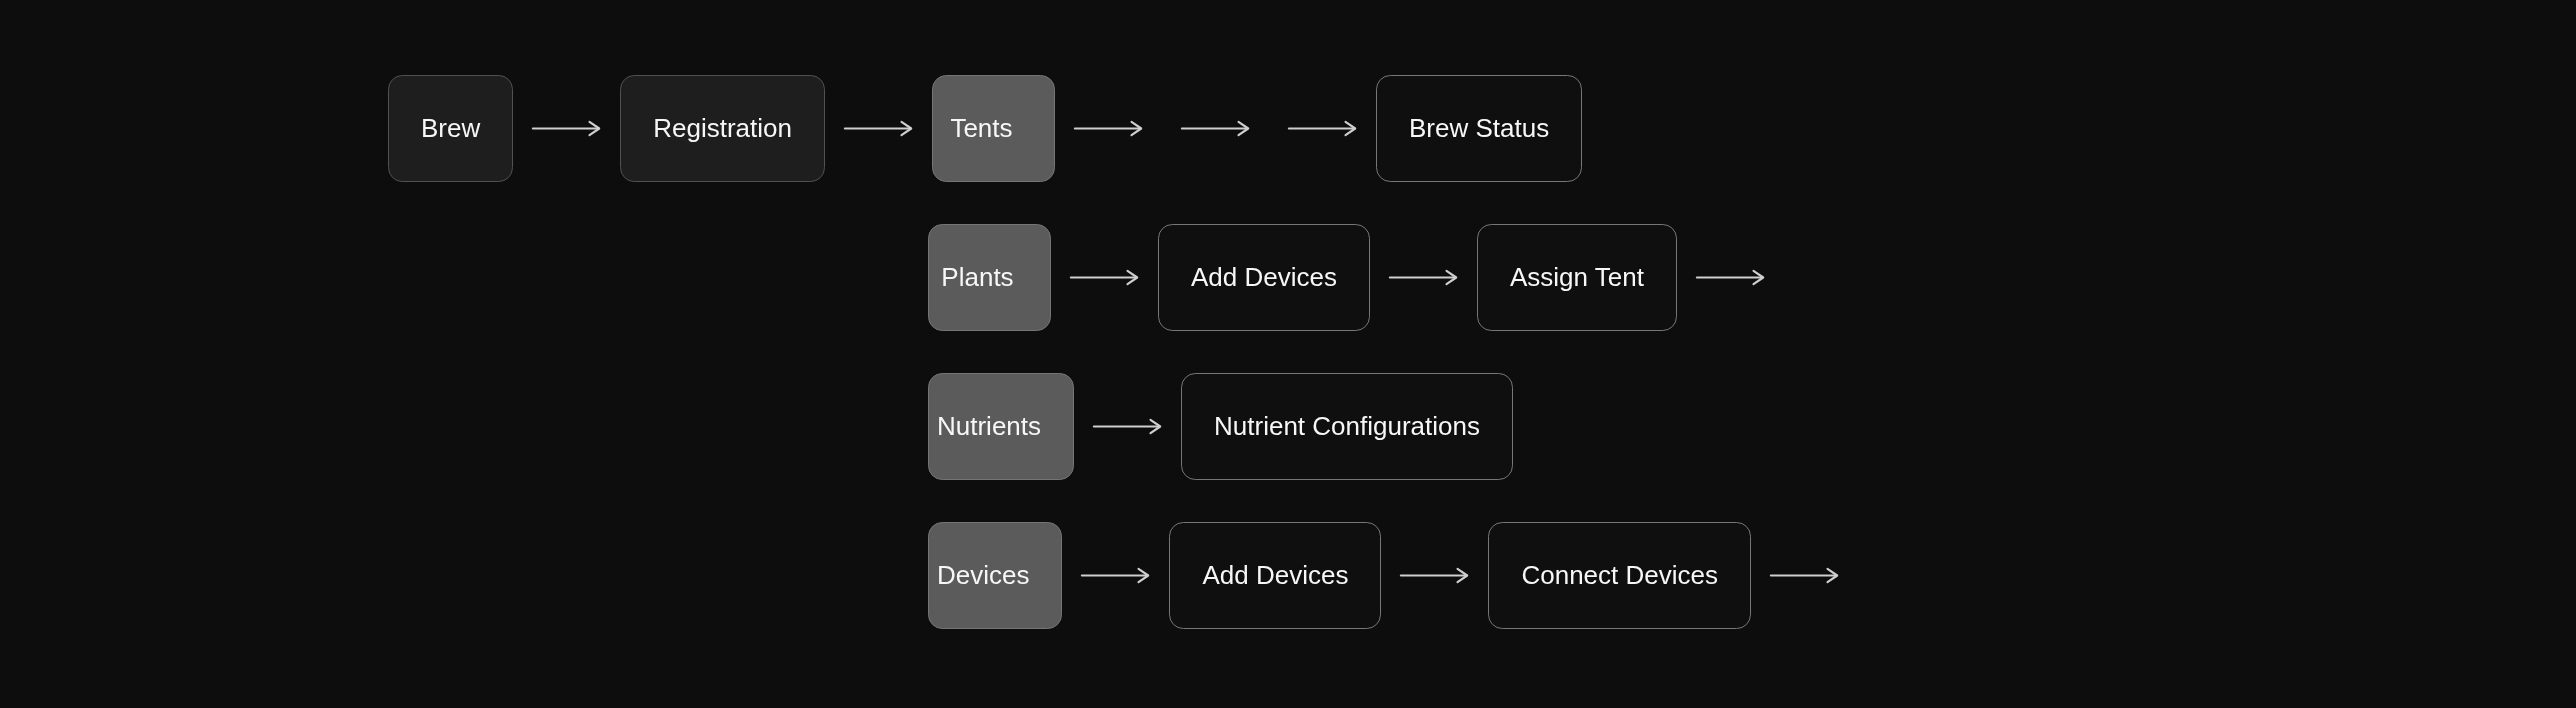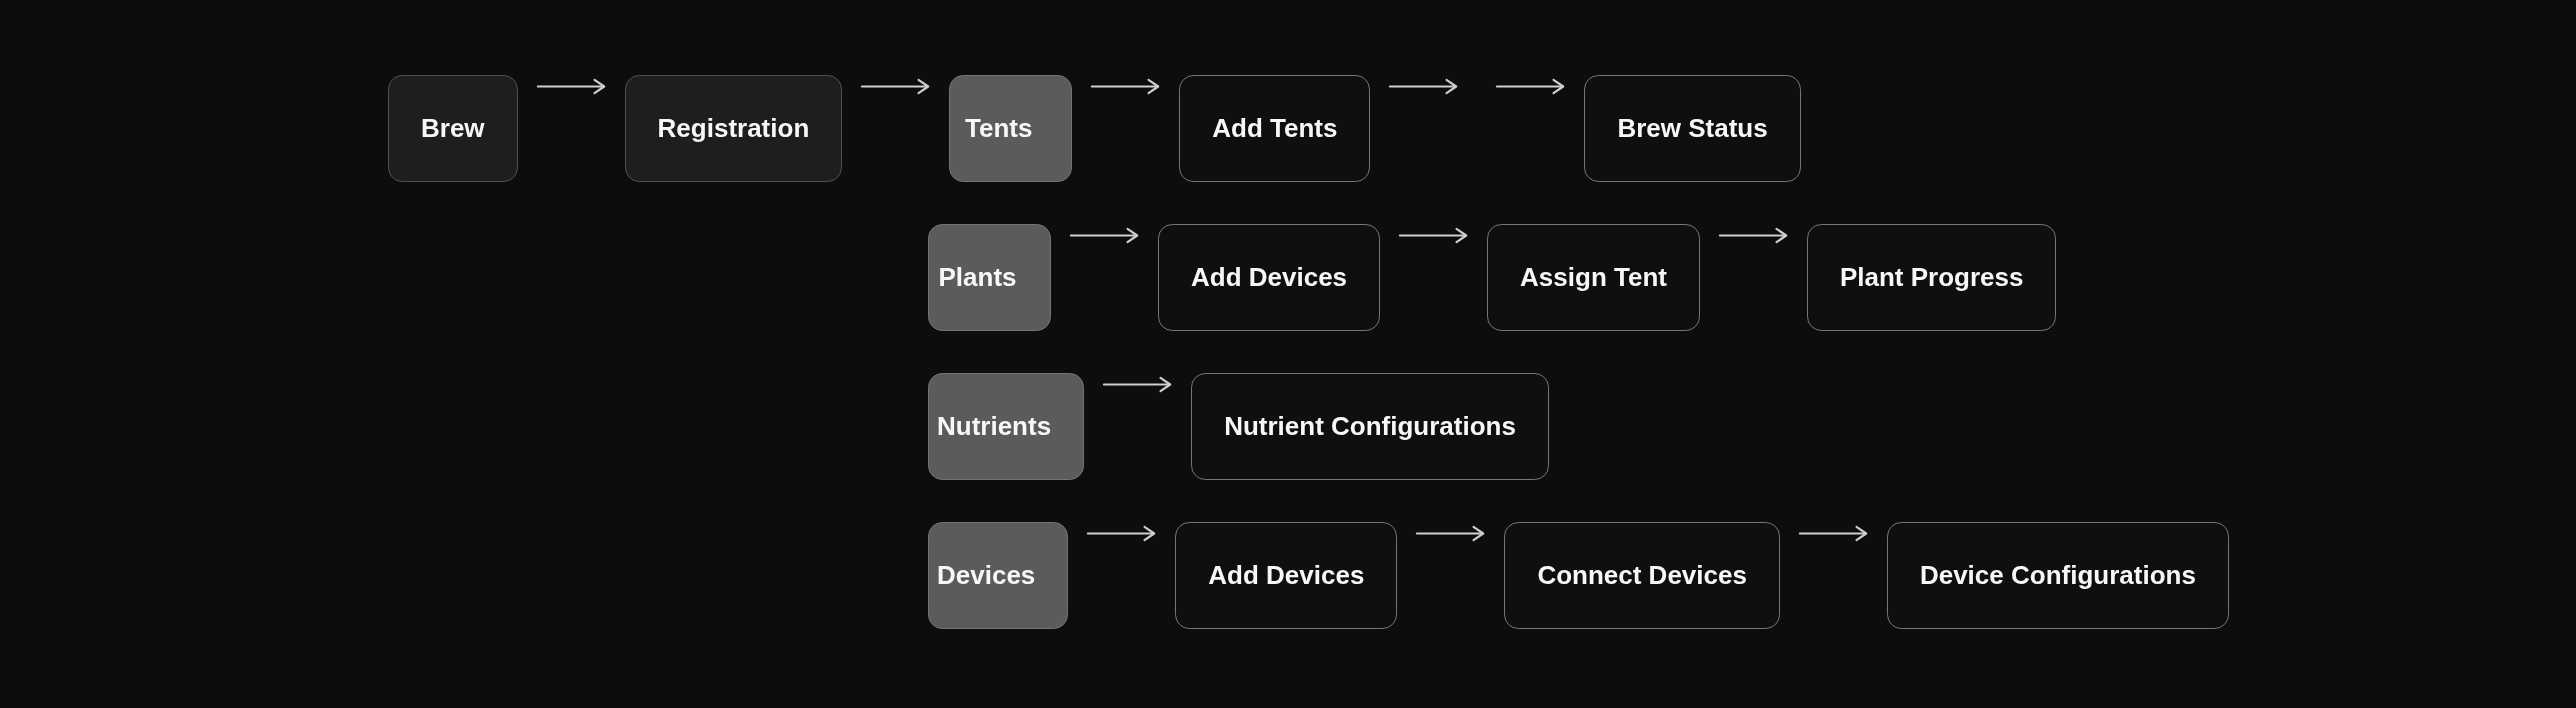--- a/index.html
+++ b/index.html
@@ -24,24 +24,23 @@
     font-family: "Liberation Sans", "DejaVu Sans", sans-serif;
   }
   .canvas {
     position: relative;
     width: 2576px;
     height: 708px;
     padding-top: 75px;
   }
   .flow-row {
     display: flex;
-    align-items: flex-start;
+    align-items: center;
     height: 107px;
     margin-bottom: 42px;
-    font-weight: bold;
   }
   .flow-row.row-root   { margin-left: 388px; }
   .flow-row.row-branch { margin-left: 928px; }
   .node {
     height: 107px;
     border-radius: 14.3px;
     display: flex;
     align-items: center;
     justify-content: center;
     padding: 0 32px;
@@ -98,23 +97,20 @@
       </div>
       <div class="node filled-gray">
         <span>Tents</span>
       </div>
       <div class="connector">
         <svg width="107" height="23" viewBox="0 0 120 26">
           <line x1="22" y1="13" x2="96" y2="13" stroke="#cfcfcf" stroke-width="2.4" stroke-linecap="round"></line>
           <polyline points="86,5.5 97,13 86,20.5" fill="none" stroke="#cfcfcf" stroke-width="2.4" stroke-linecap="round" stroke-linejoin="round"></polyline>
         </svg>
       </div>
-      <div class="node outlined">
-        <span>Add Tents</span>
-      </div>
       <div class="connector">
         <svg width="107" height="23" viewBox="0 0 120 26">
           <line x1="22" y1="13" x2="96" y2="13" stroke="#cfcfcf" stroke-width="2.4" stroke-linecap="round"></line>
           <polyline points="86,5.5 97,13 86,20.5" fill="none" stroke="#cfcfcf" stroke-width="2.4" stroke-linecap="round" stroke-linejoin="round"></polyline>
         </svg>
       </div>
       <div class="connector">
         <svg width="107" height="23" viewBox="0 0 120 26">
           <line x1="22" y1="13" x2="96" y2="13" stroke="#cfcfcf" stroke-width="2.4" stroke-linecap="round"></line>
           <polyline points="86,5.5 97,13 86,20.5" fill="none" stroke="#cfcfcf" stroke-width="2.4" stroke-linecap="round" stroke-linejoin="round"></polyline>
@@ -145,23 +141,20 @@
       </div>
       <div class="node outlined">
         <span>Assign Tent</span>
       </div>
       <div class="connector">
         <svg width="107" height="23" viewBox="0 0 120 26">
           <line x1="22" y1="13" x2="96" y2="13" stroke="#cfcfcf" stroke-width="2.4" stroke-linecap="round"></line>
           <polyline points="86,5.5 97,13 86,20.5" fill="none" stroke="#cfcfcf" stroke-width="2.4" stroke-linecap="round" stroke-linejoin="round"></polyline>
         </svg>
       </div>
-      <div class="node outlined">
-        <span>Plant Progress</span>
-      </div>
     </div>
     <div class="flow-row row-branch">
       <div class="node filled-gray">
         <span>Nutrients</span>
       </div>
       <div class="connector">
         <svg width="107" height="23" viewBox="0 0 120 26">
           <line x1="22" y1="13" x2="96" y2="13" stroke="#cfcfcf" stroke-width="2.4" stroke-linecap="round"></line>
           <polyline points="86,5.5 97,13 86,20.5" fill="none" stroke="#cfcfcf" stroke-width="2.4" stroke-linecap="round" stroke-linejoin="round"></polyline>
         </svg>
@@ -191,18 +184,15 @@
       </div>
       <div class="node outlined">
         <span>Connect Devices</span>
       </div>
       <div class="connector">
         <svg width="107" height="23" viewBox="0 0 120 26">
           <line x1="22" y1="13" x2="96" y2="13" stroke="#cfcfcf" stroke-width="2.4" stroke-linecap="round"></line>
           <polyline points="86,5.5 97,13 86,20.5" fill="none" stroke="#cfcfcf" stroke-width="2.4" stroke-linecap="round" stroke-linejoin="round"></polyline>
         </svg>
       </div>
-      <div class="node outlined">
-        <span>Device Configurations</span>
-      </div>
     </div>
   </div>
 
 
 </body></html>

